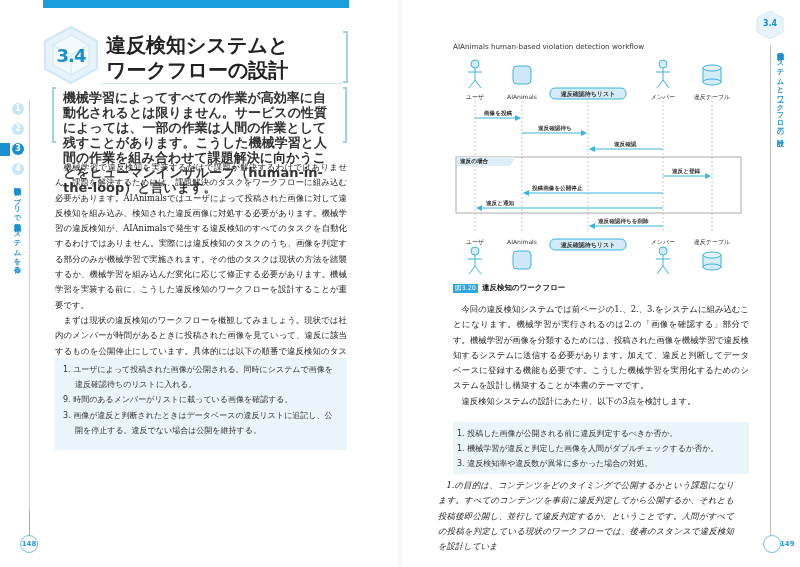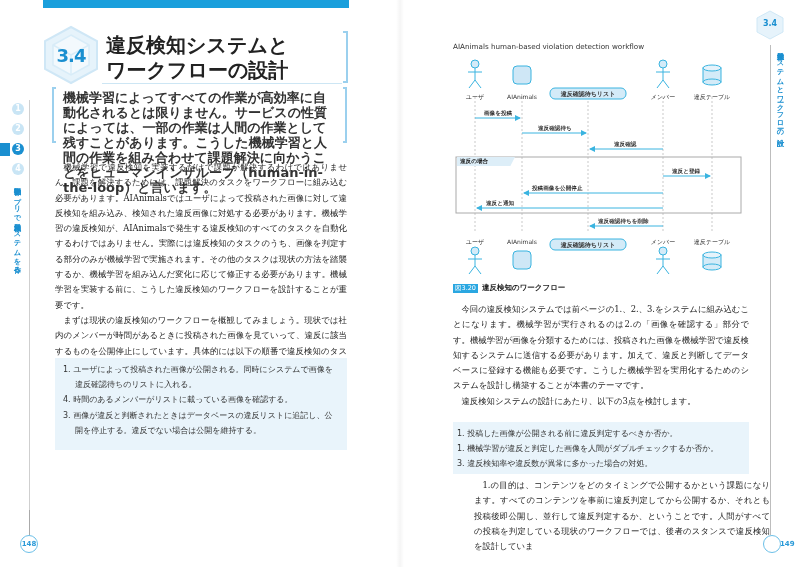--- a/index.html
+++ b/index.html
@@ -49,21 +49,21 @@
   .diagram { position: absolute; left: 440px; top: 55px; width: 320px; height: 220px; }
   .lbl { position: absolute; font-size: 6px; color: #333; font-family: "DejaVu Sans", sans-serif; white-space: nowrap; transform: translateX(-50%); }
   .msg { position: absolute; font-size: 5.6px; color: #333; font-family: "DejaVu Sans", sans-serif; white-space: nowrap; font-weight: bold; }
   .frame-tag { position: absolute; left: 457px; top: 157px; width: 58px; height: 9px; background: #ddeef8; font-size: 5.6px; font-weight: bold; padding-left: 3px; line-height: 9px; clip-path: polygon(0 0, 100% 0, 92% 100%, 0 100%); }
 
   .caption { position: absolute; left: 453px; top: 283px; font-size: 7.5px; color: #222; font-weight: bold; }
   .caption .fig-ref { font-size: 6.5px; margin-right: 4px; }
 
   .right-body1 { left: 453px; top: 302px; width: 296px; }
   .right-steps { left: 453px; top: 422px; width: 296px; padding: 4px 4px; height: 52px; }
-  .right-body2 { left: 474px; top: 478px; width: 296px; }
+  .right-body2 { left: 438px; top: 478px; width: 296px; font-style: italic; }
 
   .right-line { position: absolute; left: 770px; top: 45px; width: 1px; height: 490px; background: #bdbdbd; }
   .right-hex { position: absolute; left: 756px; top: 10px; width: 28px; height: 30px; }
   .right-hex-num { position: absolute; left: 756px; top: 19px; width: 28px; text-align: center; font-size: 8px; font-weight: bold; color: #1a8fd0; }
   .vertical-section { position: absolute; left: 775px; top: 46px; width: 10px; writing-mode: vertical-rl; font-size: 7.2px; color: #1a8fd0; font-weight: bold; letter-spacing: 0.3px; }
 </style>
 </head>
 <body>
 
 <div class="page left-page"></div>
@@ -104,21 +104,21 @@
 </div>
 <div class="vertical-chapter">動物画像アプリで違反検知システムを作る</div>
 
 <div class="body-text left-body">
   <p>機械学習で違反検知を実装するだけで課題が解決するわけではありません。課題を解決するためには、課題解決のタスクをワークフローに組み込む必要があります。AIAnimalsではユーザによって投稿された画像に対して違反検知を組み込み、検知された違反画像に対処する必要があります。機械学習の違反検知が、AIAnimalsで発生する違反検知のすべてのタスクを自動化するわけではありません。実際には違反検知のタスクのうち、画像を判定する部分のみが機械学習で実施されます。その他のタスクは現状の方法を踏襲するか、機械学習を組み込んだ変化に応じて修正する必要があります。機械学習を実装する前に、こうした違反検知のワークフローを設計することが重要です。</p>
   <p><span>まずは現状の違反検知のワークフローを概観してみましょう。現状では社内のメンバーが時間があるときに投稿された画像を見ていって、違反に該当するものを公開停止にしています。具体的には以下の順番で違反検知のタスクを実行しています（</span><span class="fig-ref">図3.20</span><span>）。</span></p>
 </div>
 
 <div class="steps-box left-steps">
   <div class="step">1. ユーザによって投稿された画像が公開される。同時にシステムで画像を違反確認待ちのリストに入れる。</div>
-  <div class="step">4. 時間のあるメンバーがリストに載っている画像を確認する。</div>
+  <div class="step">9. 時間のあるメンバーがリストに載っている画像を確認する。</div>
   <div class="step">3. 画像が違反と判断されたときはデータベースの違反リストに追記し、公開を停止する。違反でない場合は公開を維持する。</div>
 </div>
 
 <div class="page-line-left"></div>
 <div class="page-num page-num-left">148</div>
 
 <div class="diagram-title">AIAnimals human-based violation detection workflow</div>
 
 <svg class="diagram" width="320" height="220" viewBox="440 55 320 220">
   <defs>

